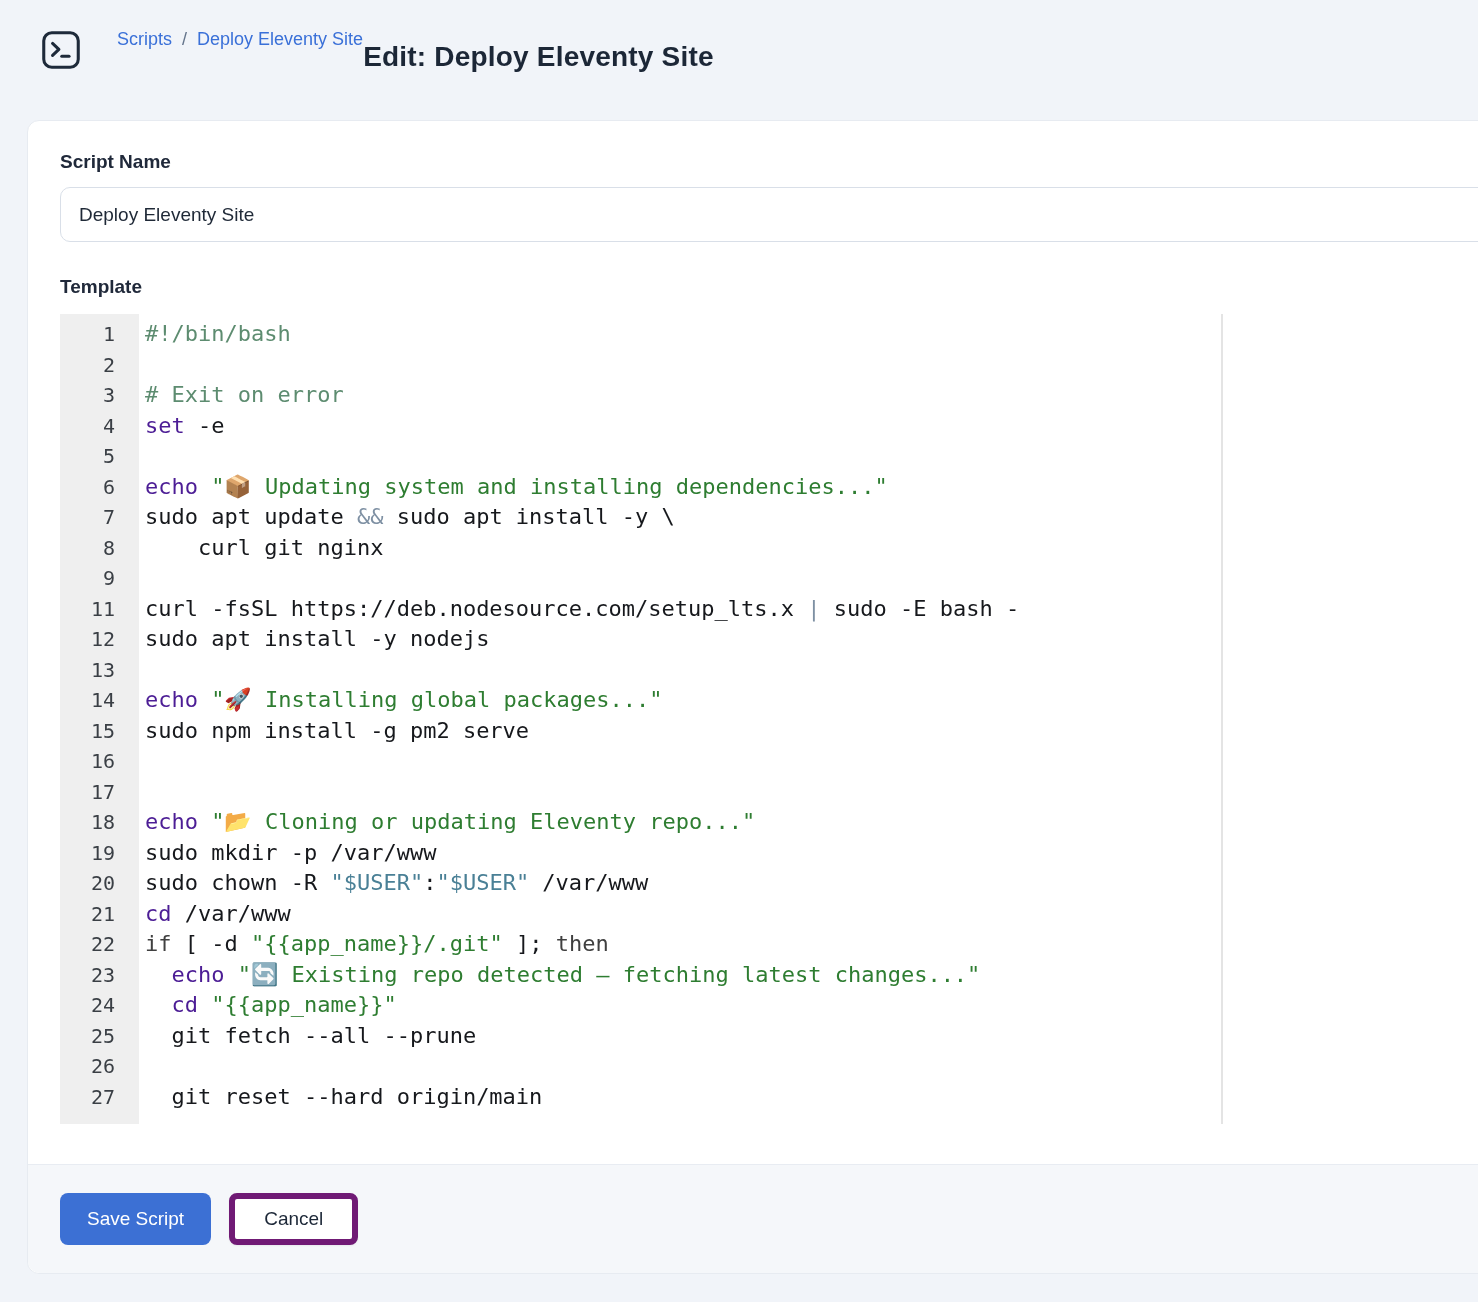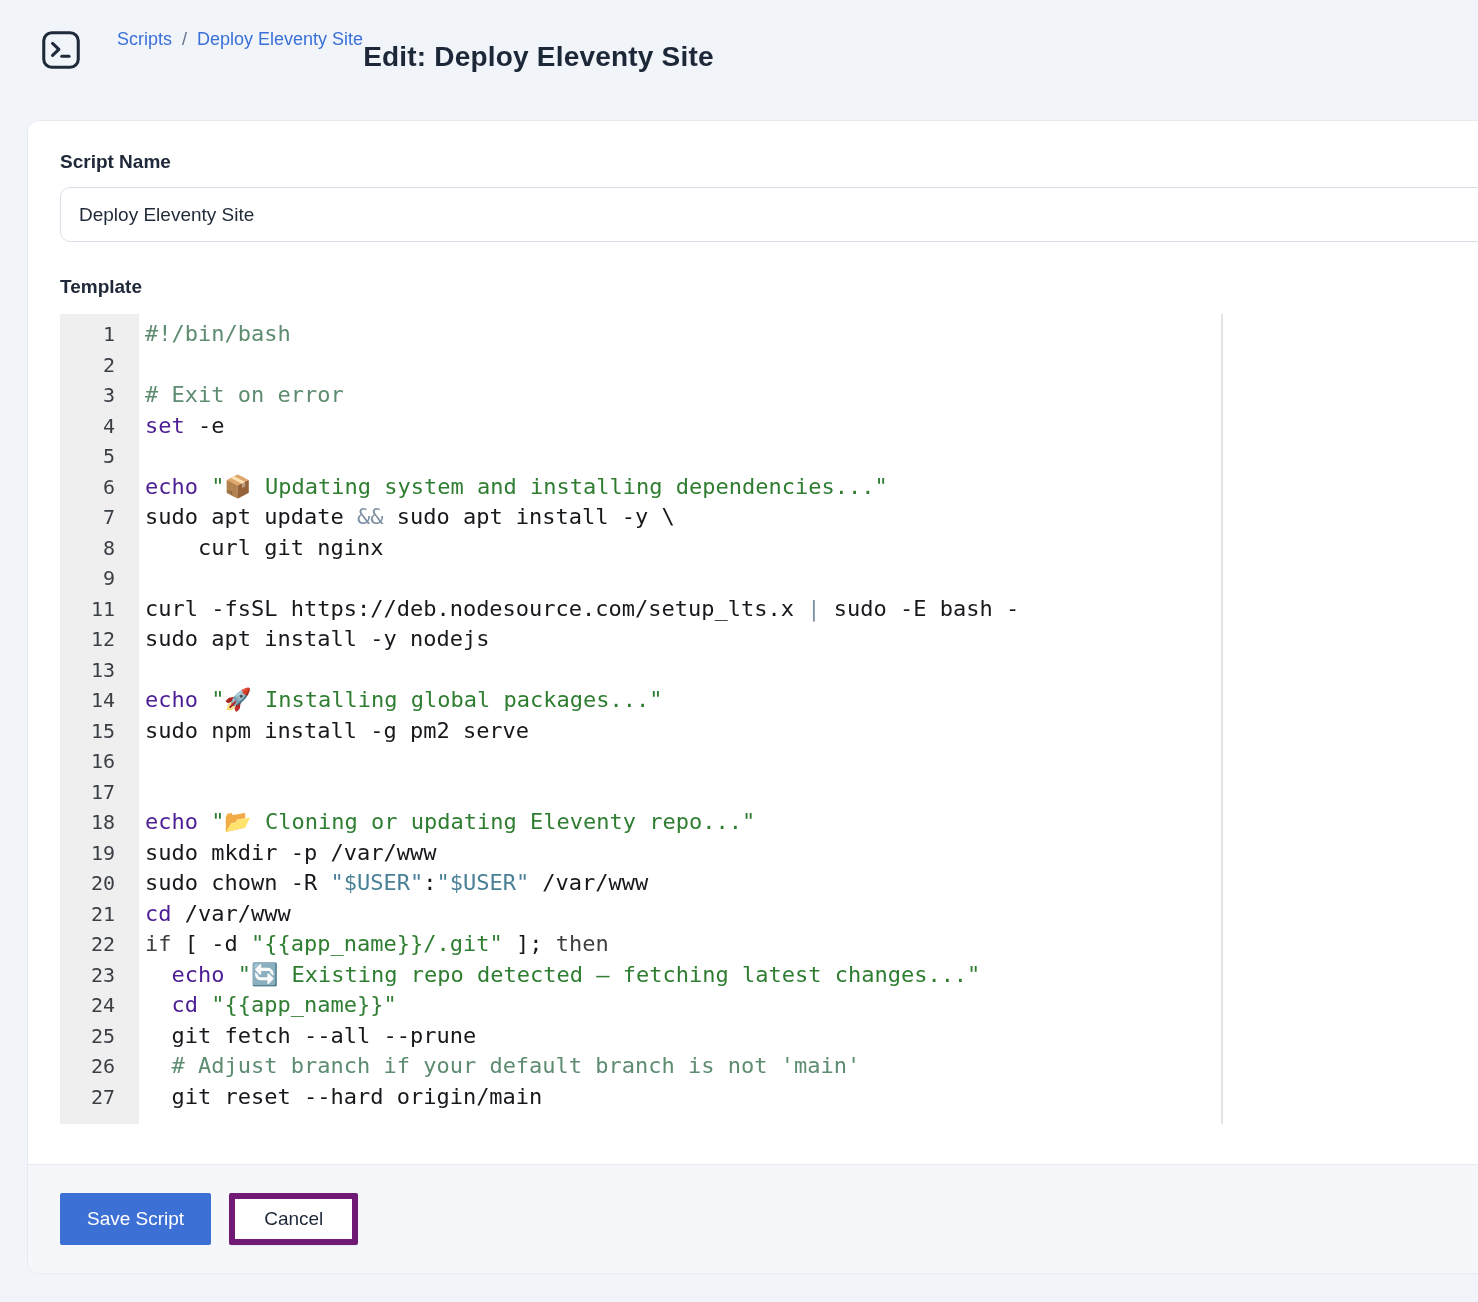--- a/index.html
+++ b/index.html
@@ -70,21 +70,21 @@
   .tok-plain   { color:#16181c; }
   
   .card-footer {
     margin-top:40px;
     background:#f5f7fa;
     border-top:1px solid #e8ecf2;
     border-radius:0 0 12px 12px;
     padding:28px 32px;
     display:flex; gap:18px; align-items:center;
   }
-  .btn { height:52px; border-radius:2px; font-size:19px; font-family:"Liberation Sans", sans-serif; cursor:pointer; }
+  .btn { height:52px; border-radius:8px; font-size:19px; font-family:"Liberation Sans", sans-serif; cursor:pointer; }
   .btn-primary { background:#3c70d4; color:#ffffff; border:none; padding:0 27px; }
   .btn-secondary {
     background:#ffffff; color:#1c2737;
     border:6px solid #701a75; padding:0 29px;
     box-shadow:0 1px 2px rgba(16,24,40,.06);
   }
 </style>
 </head>
 <body>
 
@@ -205,21 +205,20 @@
           <div class="cm-line">
             <span class="ln">24</span>
             <span class="lc"><span class="tok-plain">  </span><span class="tok-builtin">cd</span><span class="tok-plain"> </span><span class="tok-string">"{{app_name}}"</span></span>
           </div>
           <div class="cm-line">
             <span class="ln">25</span>
             <span class="lc"><span class="tok-plain">  git fetch --all --prune</span></span>
           </div>
           <div class="cm-line">
             <span class="ln">26</span>
-            <span class="lc"><span class="tok-plain">  </span><span class="tok-comment"># Adjust branch if your default branch is not 'main'</span></span>
           </div>
           <div class="cm-line">
             <span class="ln">27</span>
             <span class="lc"><span class="tok-plain">  git reset --hard origin/main</span></span>
           </div>
         </div>
     </div>
   </div>
   <div class="card-footer">
     <button class="btn btn-primary">Save Script</button>

